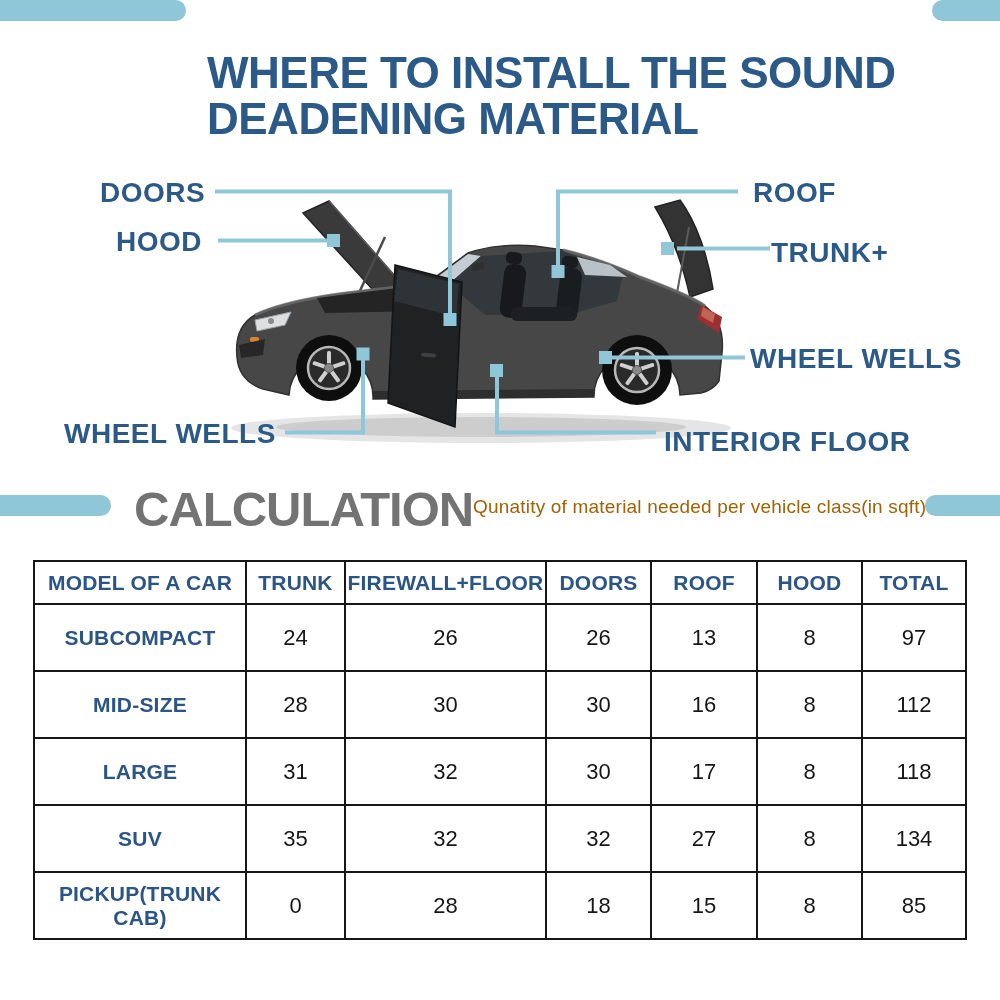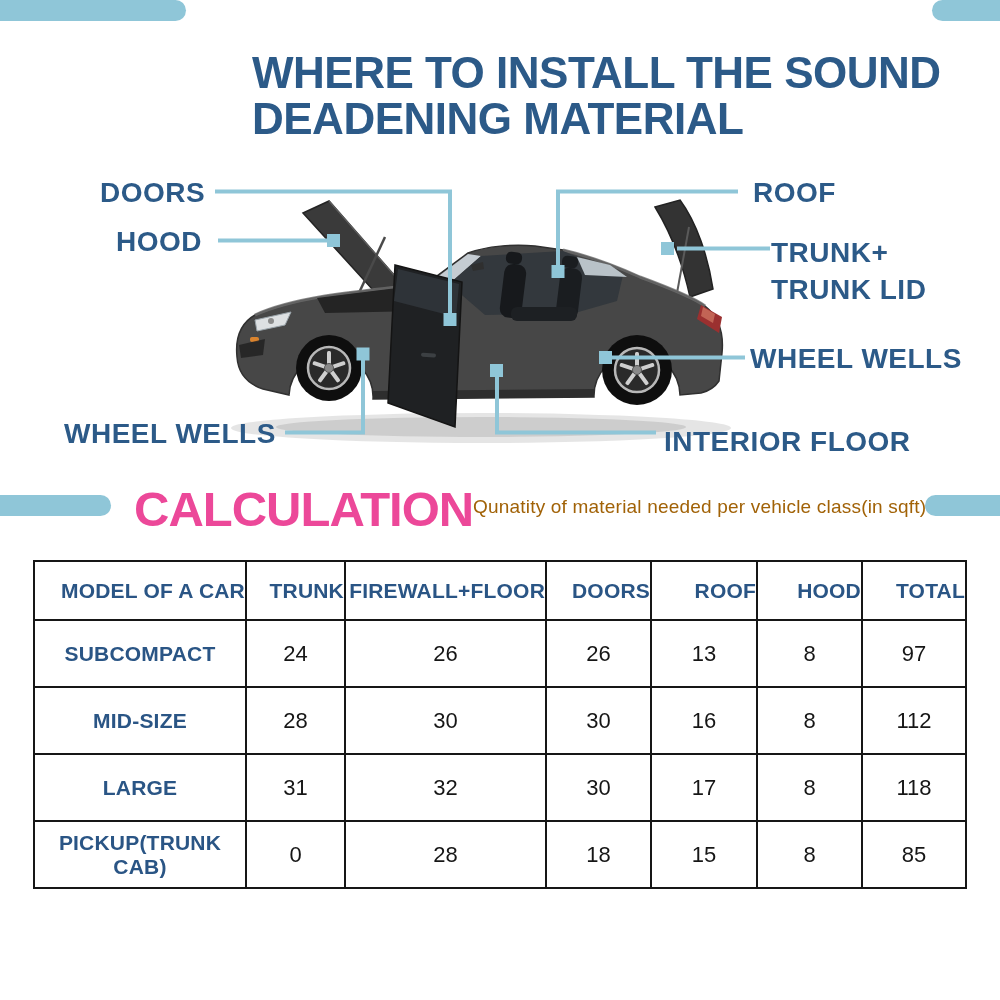--- a/index.html
+++ b/index.html
@@ -12,21 +12,21 @@
   
   .accent-bar { position:absolute; background:#8fc6d8; height:21px; }
   .bar-top-left   { left:0;  top:59;  width:186px; border-radius:0 11px 11px 0; }
   .bar-top-right  { left:932px; top:59; width:68px; border-radius:11px 0 0 11px; }
   .bar-calc-left  { left:0;  top:495px; width:111px; border-radius:0 11px 11px 0; }
   .bar-calc-right { left:925px; top:495px; width:75px; border-radius:11px 0 0 11px; }
 
   .main-title {
     position:absolute; left:207px; top:50px;
     font-size:44px; line-height:46px; font-weight:bold;
-    letter-spacing:-0.5px; color:#2c5a88;margin-left:45px;
+    letter-spacing:-0.5px; color:#2c5a88;
   }
   .main-title span { display:block; }
 
   .diagram { position:absolute; left:0; top:160px; width:1000px; height:315px; }
   .callout-svg { position:absolute; left:0; top:0; width:1000px; height:315px; }
   .car-svg { position:absolute; left:225px; top:5px; width:520px; height:305px; }
 
   .part-label {
     position:absolute; color:#2c5a88; font-weight:bold;
     font-size:28px; line-height:31px; letter-spacing:0.5px; white-space:nowrap;
@@ -34,36 +34,36 @@
   .lbl-doors       { left:100px; top:17px; }
   .lbl-hood        { left:116px; top:66px; }
   .lbl-roof        { left:753px; top:17px; }
   .lbl-trunk       { left:771px; top:74px; line-height:37px; }
   .lbl-ww-right    { left:750px; top:183px; }
   .lbl-int-floor   { left:664px; top:266px; }
   .lbl-ww-left     { left:64px;  top:258px; }
 
   .calc-heading {
     position:absolute; left:134px; top:481px;
-    font-size:49px; font-weight:bold; letter-spacing:-1px; color:#ec4899;
+    font-size:49px; font-weight:bold; letter-spacing:-1px; color:#737373;
   }
   .calc-subtitle {
     position:absolute; left:473px; top:496px;
     font-size:19px; color:#a16207; letter-spacing:0.2px;
   }
 
   .table-wrap { position:absolute; left:33px; top:560px; width:932px; }
   table.calc-table { border-collapse:collapse; width:932px; table-layout:fixed; }
   .calc-table th, .calc-table td {
     border:2px solid #161616; text-align:center; vertical-align:middle;
     background:#ffffff; padding:0;
   }
   .calc-table th {
-    height:59px; font-size:21px; font-weight:bold;
-    color:#2a5585; letter-spacing:0.2px;text-align:right;
+    height:43px; font-size:21px; font-weight:bold;
+    color:#2a5585; letter-spacing:0.2px;
   }
   .calc-table td { height:67px; }
   .calc-table td.model-cell { font-weight:bold; font-size:21px; color:#2a5585; letter-spacing:0.2px; }
   .calc-table td.num-cell { font-size:22px; color:#161616;margin-left:11px; }
 </style>
 </head>
 <body>
 
 <div class="page">
 
@@ -179,21 +179,20 @@
         <rect x="490" y="204" width="13" height="13"></rect>
         <rect x="356.5" y="187.5" width="13" height="13"></rect>
       </g>
     </svg>
 
     <div class="part-label lbl-doors">DOORS</div>
     <div class="part-label lbl-hood">HOOD</div>
     <div class="part-label lbl-roof">ROOF</div>
     <div class="part-label lbl-trunk">
       <span style="display:block">TRUNK+</span>
-      <span style="display:block">TRUNK LID</span>
     </div>
     <div class="part-label lbl-ww-right">WHEEL WELLS</div>
     <div class="part-label lbl-int-floor">INTERIOR FLOOR</div>
     <div class="part-label lbl-ww-left">WHEEL WELLS</div>
   </div>
 
   <div class="accent-bar bar-calc-left"></div>
   <div class="accent-bar bar-calc-right"></div>
   <h2 class="calc-heading">CALCULATION</h2>
   <div class="calc-subtitle">Qunatity of material needed per vehicle class(in sqft)</div>
@@ -242,20 +241,29 @@
           <tr>
             <td class="model-cell">LARGE</td>
             <td class="num-cell">31</td>
             <td class="num-cell">32</td>
             <td class="num-cell">30</td>
             <td class="num-cell">17</td>
             <td class="num-cell">8</td>
             <td class="num-cell">118</td>
           </tr>
           <tr>
+            <td class="model-cell">SUV</td>
+            <td class="num-cell">35</td>
+            <td class="num-cell">32</td>
+            <td class="num-cell">32</td>
+            <td class="num-cell">27</td>
+            <td class="num-cell">8</td>
+            <td class="num-cell">134</td>
+          </tr>
+          <tr>
             <td class="model-cell">PICKUP(TRUNK CAB)</td>
             <td class="num-cell">0</td>
             <td class="num-cell">28</td>
             <td class="num-cell">18</td>
             <td class="num-cell">15</td>
             <td class="num-cell">8</td>
             <td class="num-cell">85</td>
           </tr>
         </tbody>
     </table>

